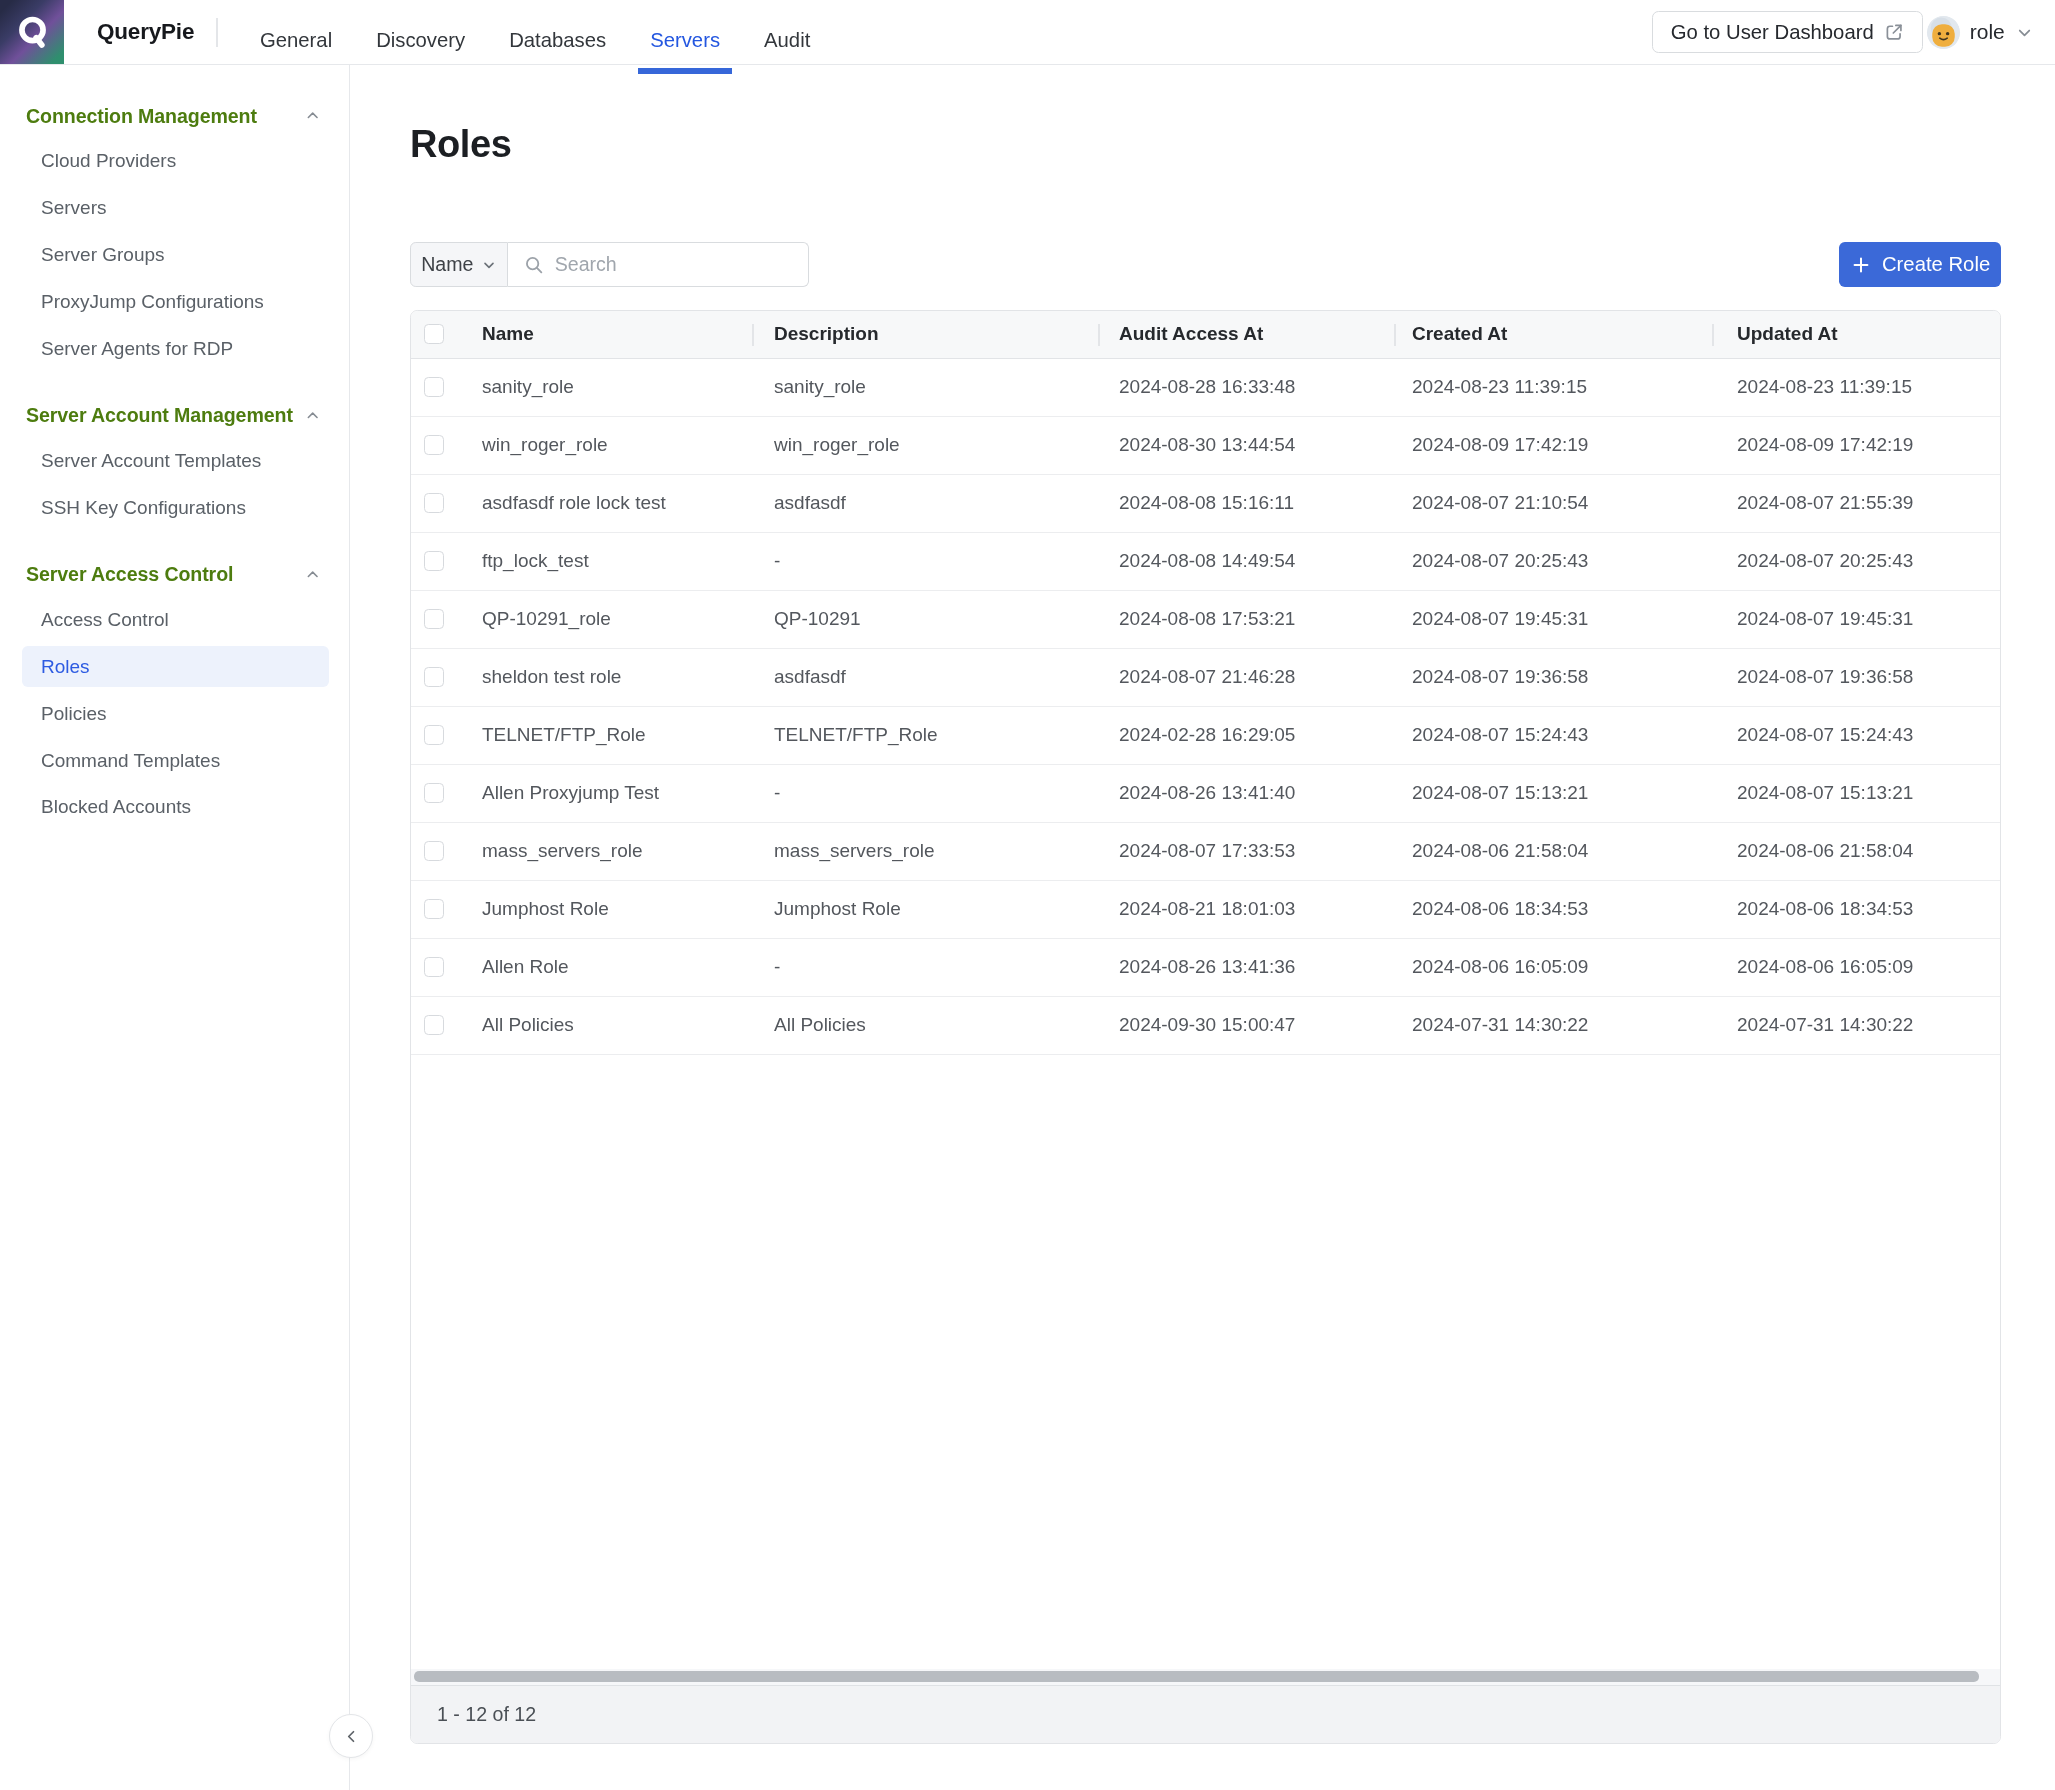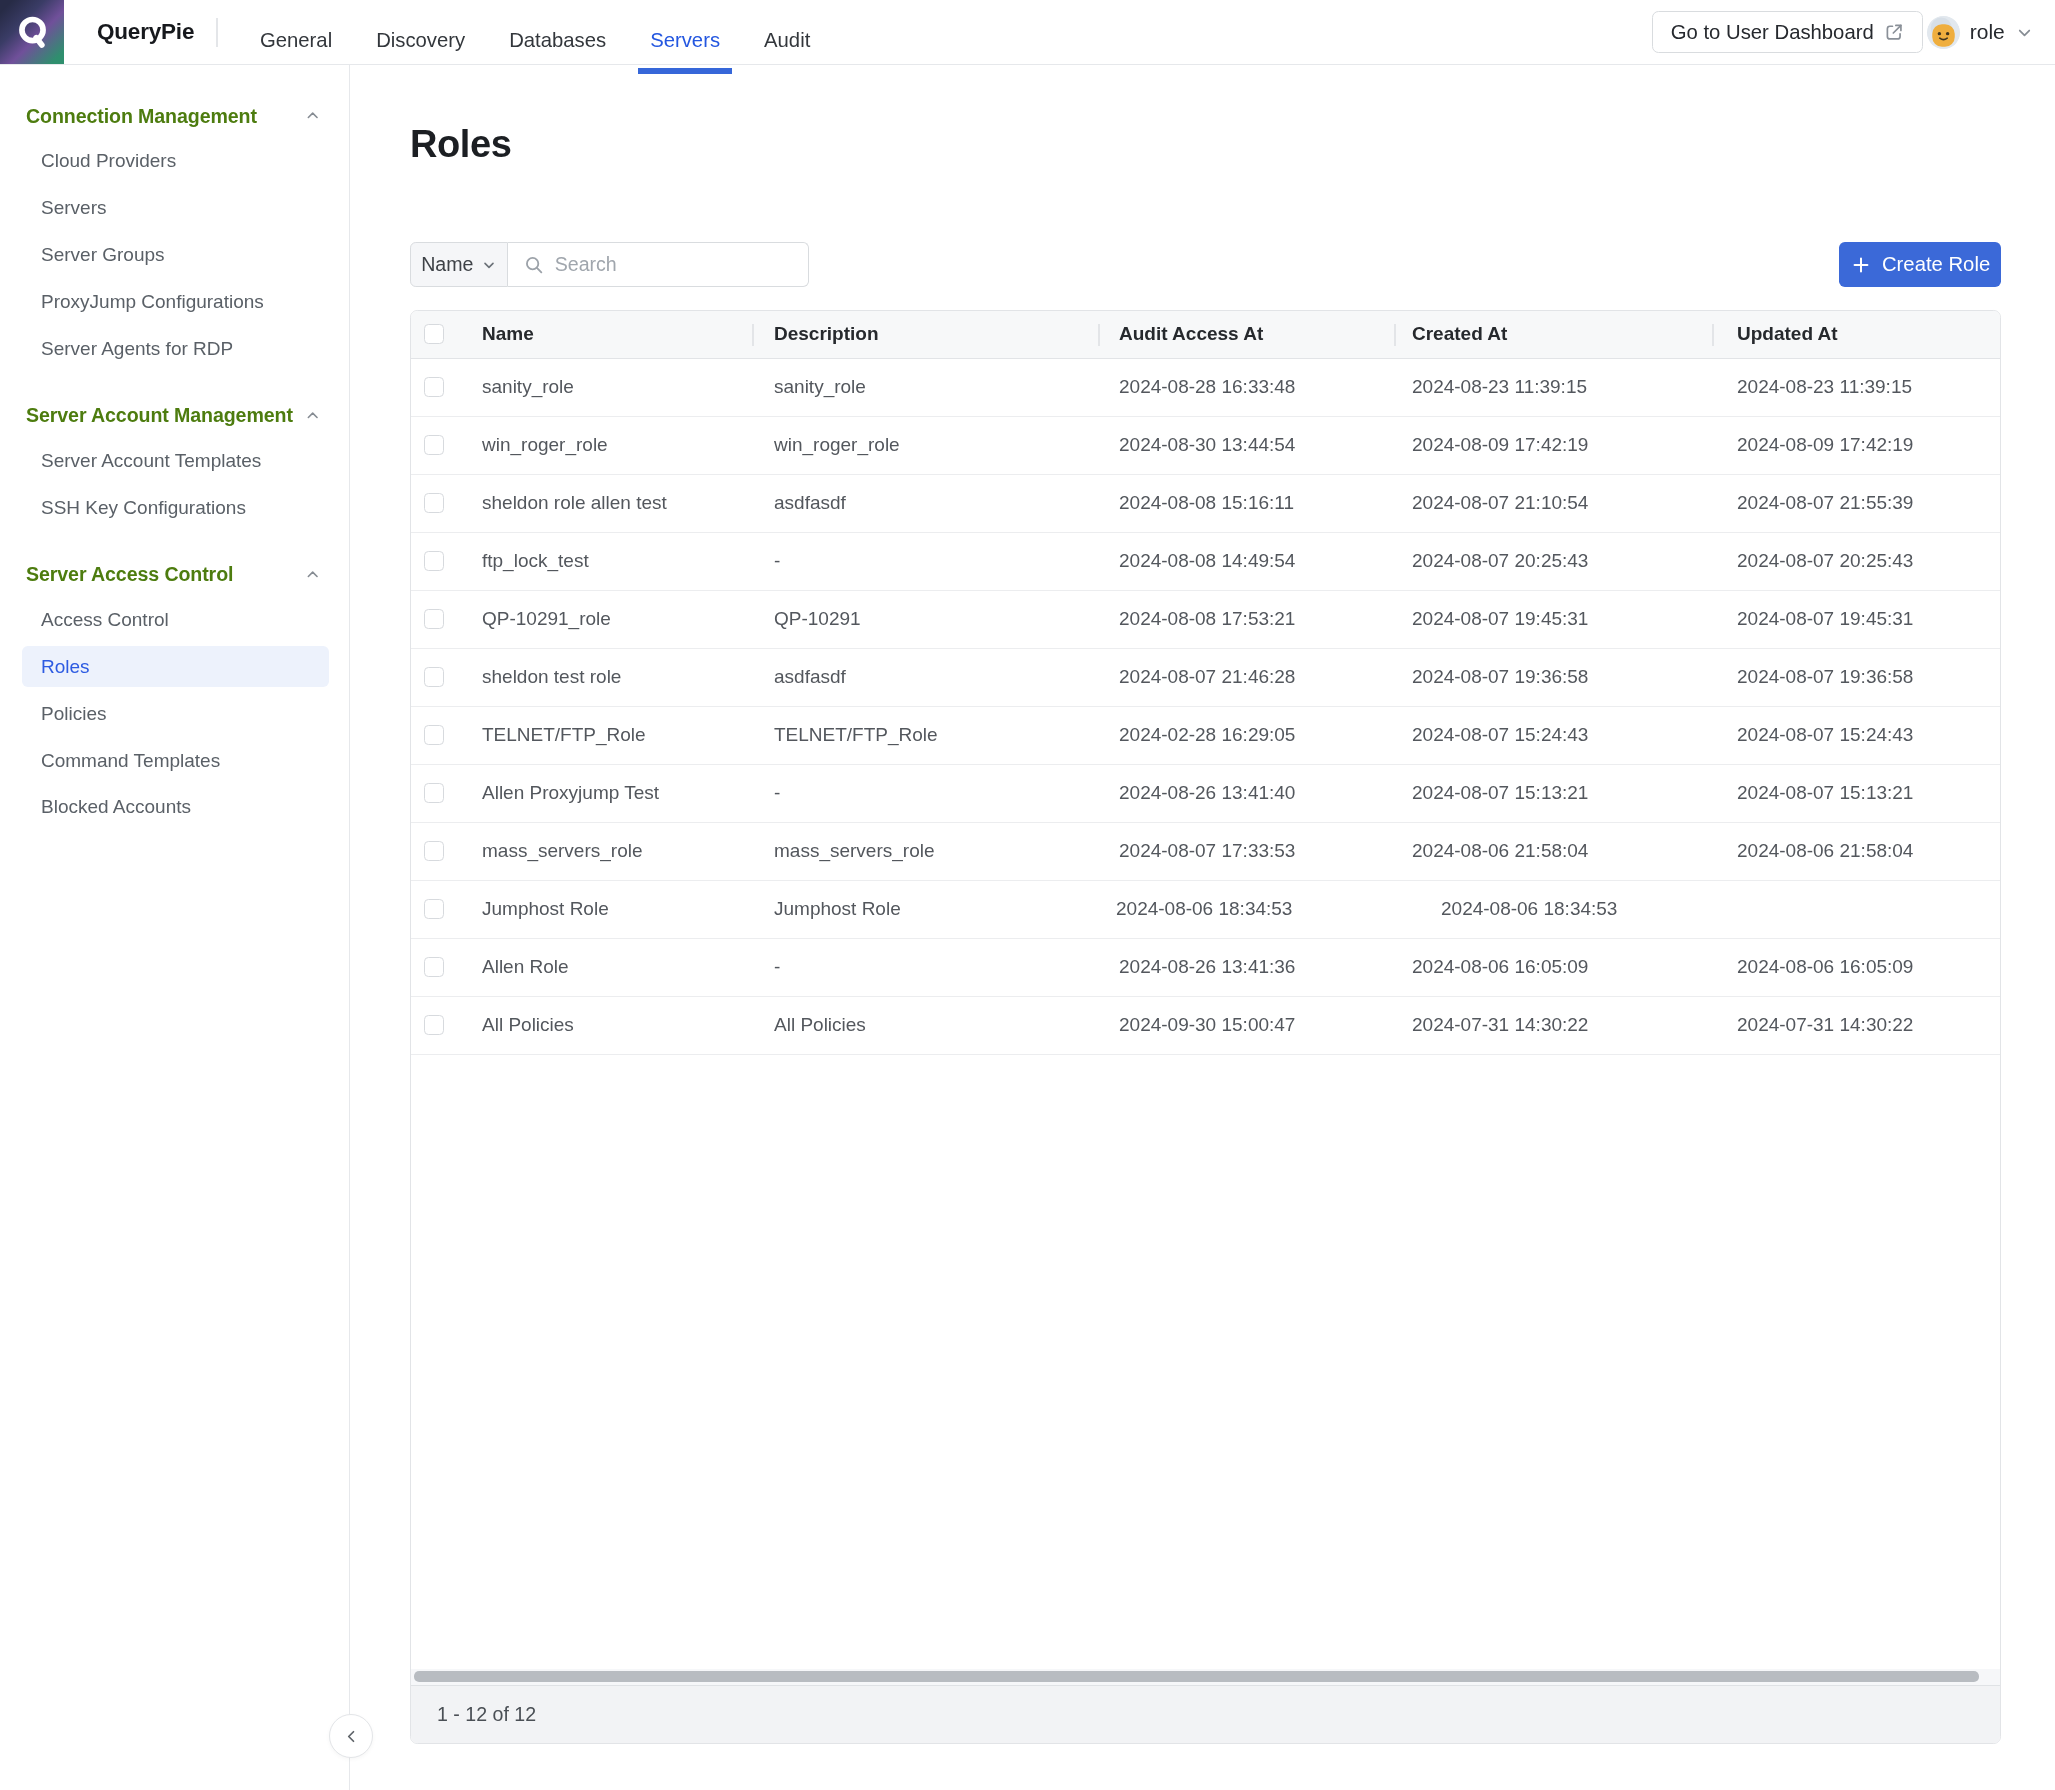--- a/index.html
+++ b/index.html
@@ -361,21 +361,21 @@
           <div class="col col-name">win_roger_role</div>
           <div class="col col-desc">win_roger_role</div>
           <div class="col col-last">2024-08-30 13:44:54</div>
           <div class="col col-created">2024-08-09 17:42:19</div>
           <div class="col col-updated">2024-08-09 17:42:19</div>
         </div>
         <div class="trow">
           <div class="col col-check">
             <span class="cb"></span>
           </div>
-          <div class="col col-name">sheldon role allen test</div>
+          <div class="col col-name">asdfasdf role lock test</div>
           <div class="col col-desc">asdfasdf</div>
           <div class="col col-last">2024-08-08 15:16:11</div>
           <div class="col col-created">2024-08-07 21:10:54</div>
           <div class="col col-updated">2024-08-07 21:55:39</div>
         </div>
         <div class="trow">
           <div class="col col-check">
             <span class="cb"></span>
           </div>
           <div class="col col-name">ftp_lock_test</div>
@@ -433,20 +433,21 @@
           <div class="col col-last">2024-08-07 17:33:53</div>
           <div class="col col-created">2024-08-06 21:58:04</div>
           <div class="col col-updated">2024-08-06 21:58:04</div>
         </div>
         <div class="trow">
           <div class="col col-check">
             <span class="cb"></span>
           </div>
           <div class="col col-name">Jumphost Role</div>
           <div class="col col-desc">Jumphost Role</div>
+          <div class="col col-last">2024-08-21 18:01:03</div>
           <div class="col col-created">2024-08-06 18:34:53</div>
           <div class="col col-updated">2024-08-06 18:34:53</div>
         </div>
         <div class="trow">
           <div class="col col-check">
             <span class="cb"></span>
           </div>
           <div class="col col-name">Allen Role</div>
           <div class="col col-desc">-</div>
           <div class="col col-last">2024-08-26 13:41:36</div>

